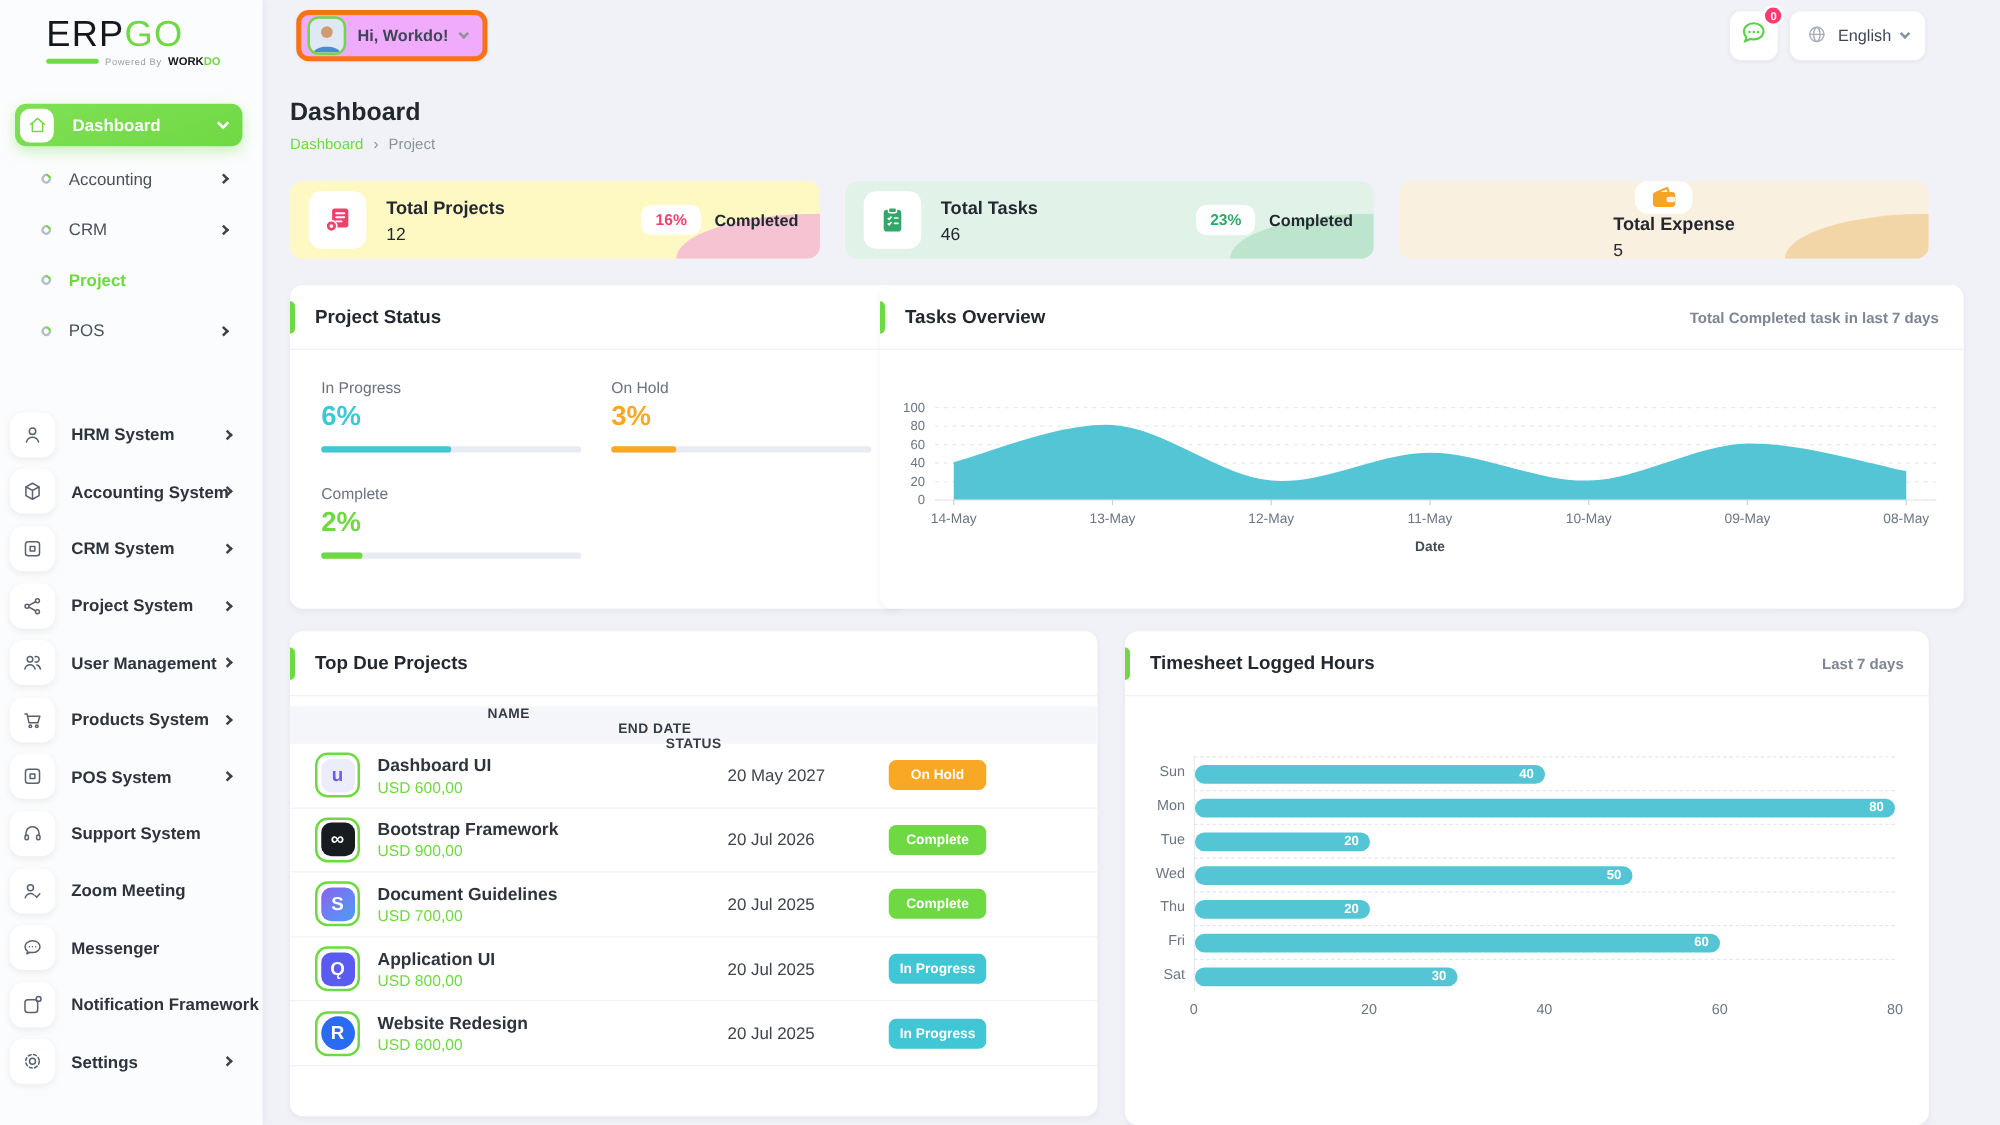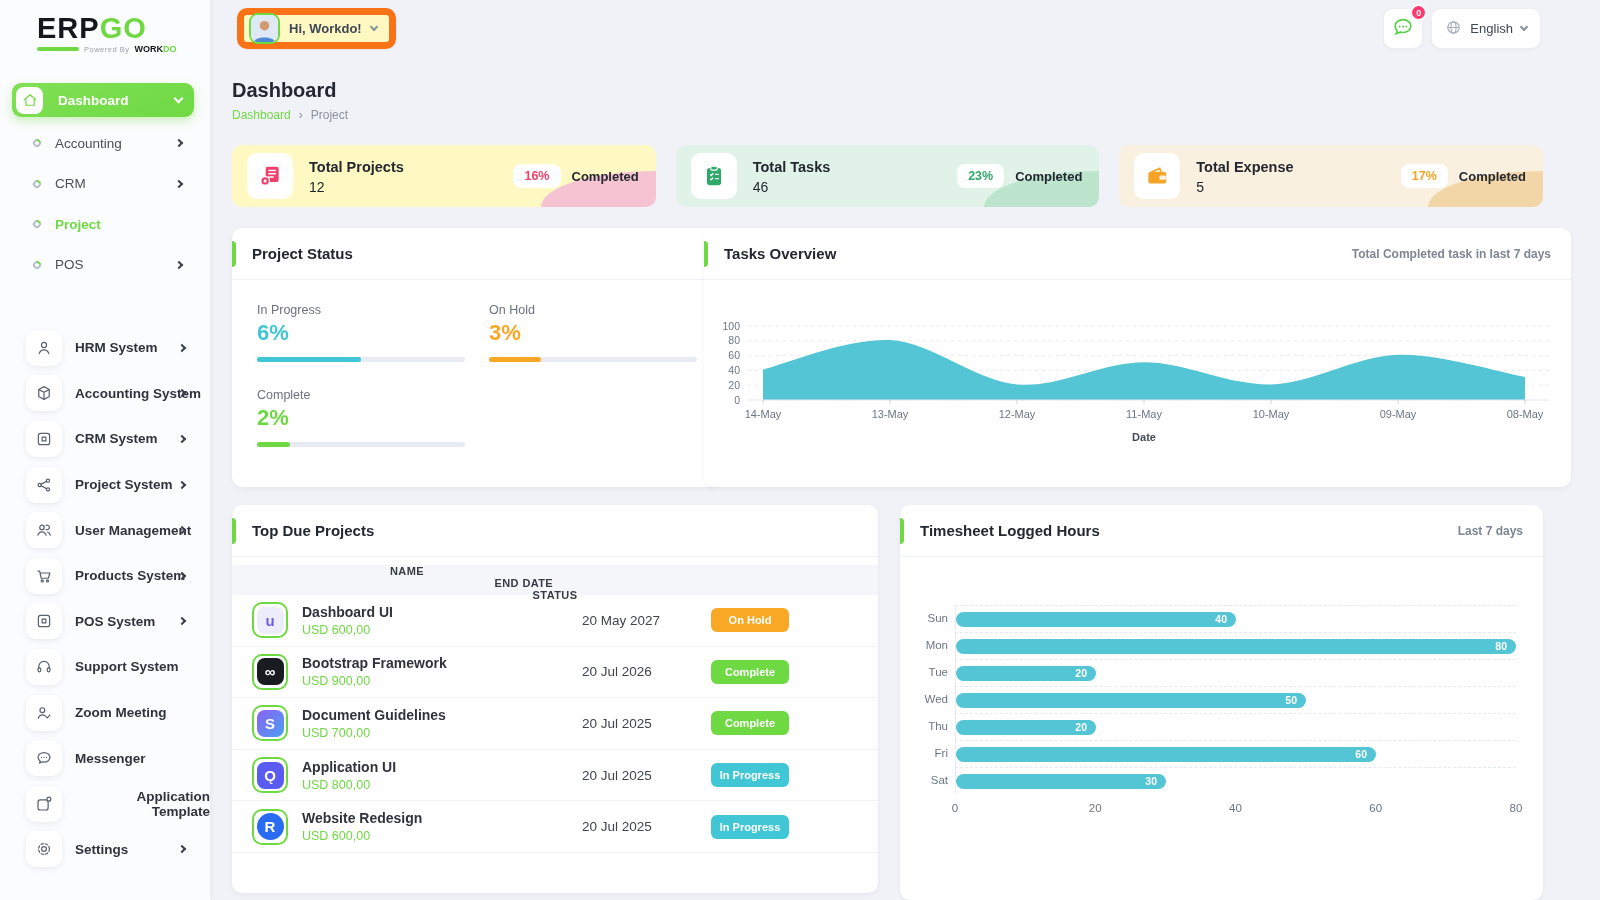--- a/index.html
+++ b/index.html
@@ -2,21 +2,21 @@
 <html><head>
 <meta charset="utf-8">
 <style>
   * { margin:0; padding:0; box-sizing:border-box; }
   html,body { width:1600px; height:900px; }
   body { font-family:"Liberation Sans", sans-serif; background:#f1f2f7; overflow:hidden; position:relative; color:#23272f; }
 
   
   .sidebar { position:absolute; left:0; top:0; width:210px; height:900px; background:#fbfcfd; box-shadow:1px 0 6px rgba(20,30,50,.05); }
   .logo { padding:13px 0 0 37px; }
-  .logo-text { font-weight:700; font-size:29px; letter-spacing:1px; line-height:30px; }
+  .logo-text { font-weight:400; font-size:29px; letter-spacing:1px; line-height:30px; }
   .logo-erp { color:#14171c; } .logo-go { color:#6fd943; }
   .logo-sub { display:flex; align-items:center; gap:5px; margin-top:1px; }
   .logo-line { width:42px; height:4px; background:#6fd943; border-radius:2px; }
   .powered { font-size:7.5px; color:#9aa0a8; letter-spacing:.5px; }
   .workdo { font-size:9px; font-weight:800; color:#14171c; } .workdo b { color:#6fd943; }
 
   .dash-pill { position:absolute; left:12px; top:83px; width:182px; height:34px; border-radius:9px;
     background:linear-gradient(160deg,#80e055,#6fd943); display:flex; align-items:center; padding:0 12px 0 4px;
     box-shadow:0 4px 10px rgba(111,217,67,.35); cursor:pointer; }
   .dash-pill .pill-icon { width:27px; height:27px; background:#fff; border-radius:8px; display:flex; align-items:center; justify-content:center; color:#6fd943; }
@@ -24,32 +24,32 @@
   .dash-pill .chev { margin-left:auto; color:#fff; }
 
   ul { list-style:none; }
   .submenu { position:absolute; top:123px; left:0; width:210px; }
   .sm-item { height:40.5px; display:flex; align-items:center; padding-left:33px; font-size:13.5px; color:#4a5058; position:relative; cursor:pointer; }
   .sm-item .bullet { width:8px; height:8px; border-radius:50%; border:2px solid #b6bfc7; border-top-color:#6fd943; transform:rotate(40deg); margin-right:14px; }
   .sm-item .chev { position:absolute; right:28px; color:#3c424a; }
   .sm-item.active { color:#6fd943; font-weight:700; }
 
   .modules { position:absolute; top:325px; left:0; width:210px; }
-  .mod-item { height:45.6px; display:flex; align-items:center; padding-left:26px; font-size:13.5px; font-weight:600; color:#2f343c; position:relative; cursor:pointer;text-align:right; }
+  .mod-item { height:45.6px; display:flex; align-items:center; padding-left:8px; font-size:13.5px; font-weight:600; color:#2f343c; position:relative; cursor:pointer; }
   .mod-icon { width:36px; height:36px; background:#fff; border-radius:10px; box-shadow:0 2px 6px rgba(25,35,55,.08);
     display:flex; align-items:center; justify-content:center; color:#59616d; margin-right:13px; flex:0 0 36px; }
   .mod-icon svg { width:18px; height:18px; }
   .mod-item .chev { position:absolute; right:25px; color:#3c424a; }
 
   .chev { display:inline-block; width:7px; height:7px; border-right:2px solid currentColor; border-bottom:2px solid currentColor; }
   .chev.right { transform:rotate(-45deg); width:6px; height:6px; }
   .chev.down  { transform:rotate(45deg); margin-top:-3px; }
 
   
-  .user-chip { position:absolute; left:237px; top:8px; height:41px; background:#fef9c3; border:7px solid #f97316; border-radius:10px;
+  .user-chip { position:absolute; left:237px; top:8px; height:41px; background:#f0abfc; border:4px solid #f97316; border-radius:10px;
     display:flex; align-items:center; gap:9px; padding:0 12px 0 5px; cursor:pointer; box-shadow:0 1px 3px rgba(20,30,50,.04); }
   .avatar { width:31px; height:31px; border-radius:9px; border:2px solid #6fd943; overflow:hidden; }
   .avatar svg { width:100%; height:100%; display:block; }
   .user-chip .name { font-size:13px; color:#3f4653; font-weight:600; }
   .user-chip .chev, .lang-btn .chev { color:#8a929c; width:6px; height:6px; }
 
   .header-right { position:absolute; right:59px; top:8px; display:flex; gap:8px; }
   .icon-btn { position:relative; width:40px; height:41px; background:#fff; border:1px solid #eceef2; border-radius:10px;
     display:flex; align-items:center; justify-content:center; cursor:pointer; box-shadow:0 1px 3px rgba(20,30,50,.04); }
   .icon-btn svg { width:22px; height:22px; }
@@ -268,21 +268,21 @@
         </span>
         <span class="mod-label">Messenger</span>
       </li>
       <li class="mod-item">
         <span class="mod-icon">
           <svg viewBox="0 0 24 24" fill="none" stroke="currentColor" stroke-width="1.6" stroke-linecap="round" stroke-linejoin="round" width="18" height="18">
             <rect x="4" y="6.5" width="13.5" height="13.5" rx="3"></rect>
             <circle cx="18.5" cy="5.5" r="2.6"></circle>
           </svg>
         </span>
-        <span class="mod-label">Application Template</span>
+        <span class="mod-label">Notification Framework</span>
       </li>
       <li class="mod-item">
         <span class="mod-icon">
           <svg viewBox="0 0 24 24" fill="none" stroke="currentColor" stroke-width="1.6" stroke-linecap="round" stroke-linejoin="round" width="18" height="18">
             <circle cx="12" cy="12" r="3.2"></circle>
             <circle cx="12" cy="12" r="7.2" stroke-dasharray="3.2 2.6"></circle>
           </svg>
         </span>
         <span class="mod-label">Settings</span>
         <span class="chev right"></span>
@@ -353,21 +353,21 @@
           <path d="M8.5 10.5l1 1 1.8-2M8.5 14.5l1 1 1.8-2" stroke="#fff" stroke-width="1.2" fill="none"></path>
           <path d="M13.5 10.5h2.5M13.5 14.5h2.5" stroke="#fff" stroke-width="1.2" stroke-linecap="round"></path>
         </svg>
       </span>
       <span class="meta"><span class="c-title">Total Tasks</span><div class="c-value">46</div></span>
       <span class="right">
         <span class="badge-white" style="color:#2fa86a">23%</span>
         <span class="c-completed">Completed</span>
       </span>
     </div>
-    <div class="card" style="background: rgb(250, 240, 224);">
+    <div class="card" style="background: rgb(250, 240, 224); flex-direction: column;">
       <span class="corner" style="background:#f3d6a7"></span>
       <span class="card-icon" style="color:#f6a426">
         <svg viewBox="0 0 24 24" width="26" height="26">
           <path d="M6.5 8.5l8-3.5 1.2 3" fill="none" stroke="currentColor" stroke-width="1.6"></path>
           <rect x="4" y="8" width="16.5" height="11" rx="2.5" fill="currentColor"></rect>
           <rect x="14" y="11.5" width="6.5" height="4" rx="1.6" fill="#fff" opacity="0.85"></rect>
         </svg>
       </span>
       <span class="meta"><span class="c-title">Total Expense</span><div class="c-value">5</div></span>
       <span class="right">

